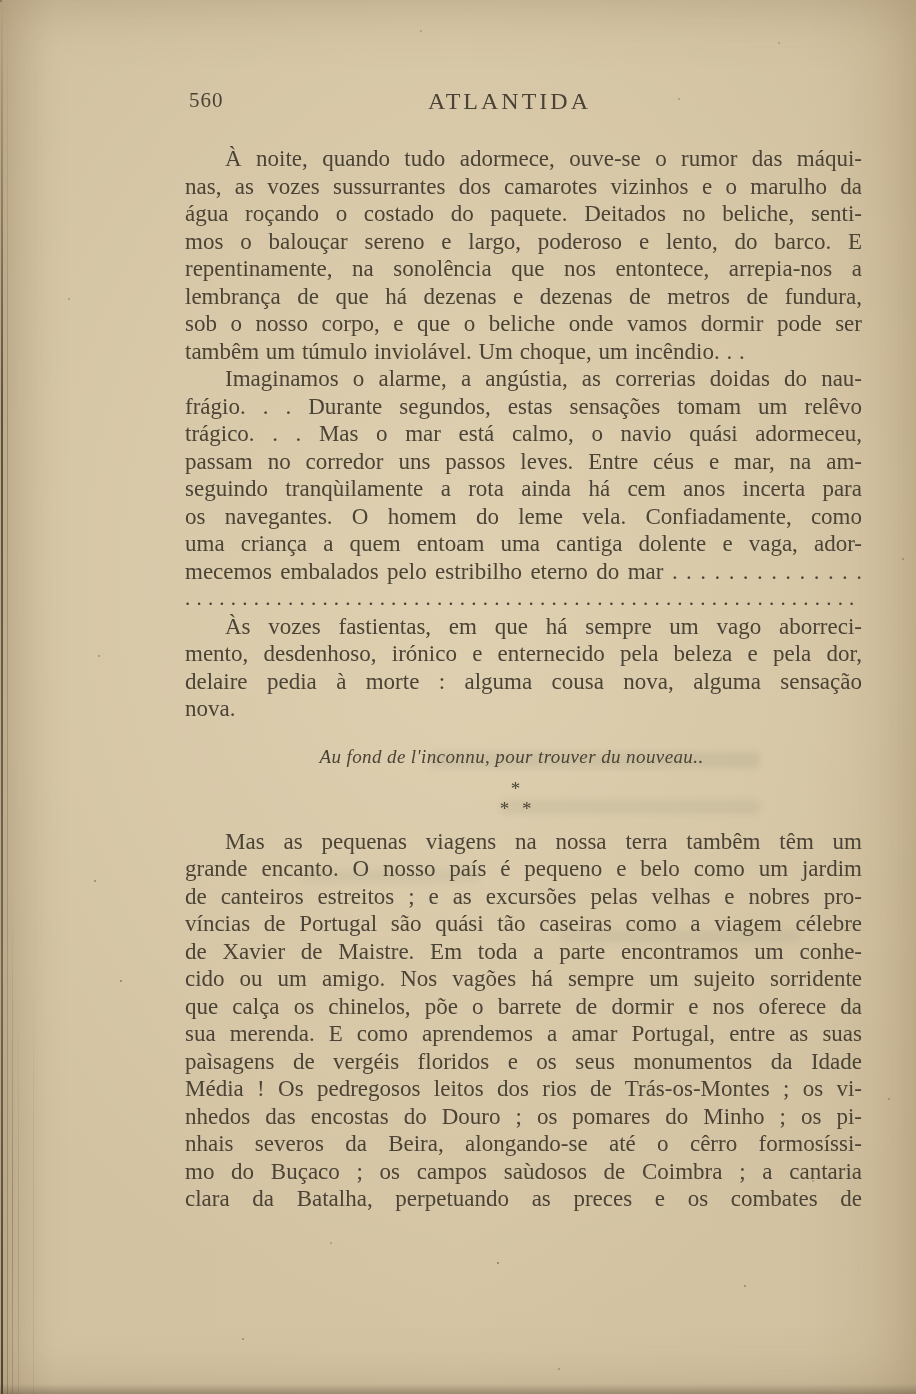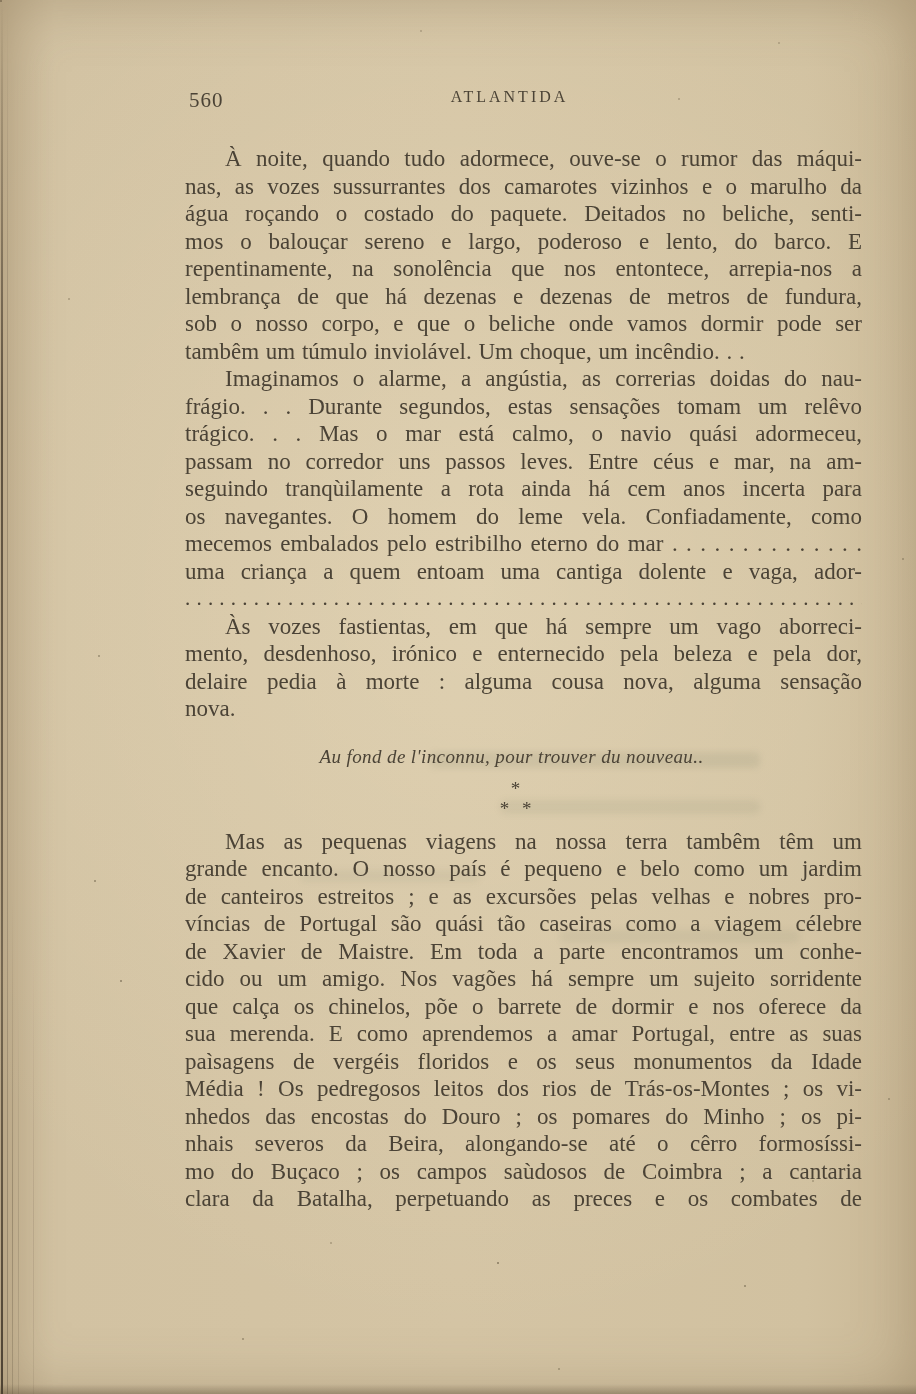--- a/index.html
+++ b/index.html
@@ -47,21 +47,21 @@
       242px 1338px 0 0 rgba(82,70,50,0.45),
       558px 1368px 0 0 rgba(82,70,50,0.4),
       330px 1242px 0 0 rgba(82,70,50,0.35),
       68px 298px 0 0 rgba(82,70,50,0.35),
       902px 558px 0 0 rgba(82,70,50,0.4),
       812px 1180px 0 0 rgba(82,70,50,0.35);}
   
   .column{position:absolute;left:185px;top:88px;width:677px;}
   .header{position:relative;height:57px;}
   .pagenum{position:absolute;left:4px;top:0;font-size:21px;letter-spacing:1px;}
-  .journal{text-align:center;font-size:16px;letter-spacing:3px;transform:translateX(-14px);}
+  .journal{text-align:center;font-size:24px;letter-spacing:3px;transform:translateX(-14px);}
   .line{font-size:23px;line-height:27.5px;height:27.5px;white-space:normal;word-spacing:1px;}
   .j{text-align:justify;text-align-last:justify;}
   .first{text-indent:40px;}
   .dots-row{letter-spacing:6.2px;overflow:hidden;white-space:nowrap;font-size:21px;}
   .quote{margin-top:23px;height:27px;text-align:center;font-style:italic;font-size:19px;letter-spacing:0.4px;transform:translateX(-12px);}
   .asterism{text-align:center;font-size:19px;margin-top:6px;margin-bottom:9px;transform:translateX(-8px);}
   .asterism .row{line-height:20px;height:20px;word-spacing:8px;}
 </style>
 </head>
 <body>
@@ -98,22 +98,22 @@
       <div class="line">tambêm um túmulo inviolável. Um choque, um incêndio. . .</div>
     </div>
 
     <div>
       <div class="line j first">Imaginamos o alarme, a angústia, as correrias doidas do nau-</div>
       <div class="line j">frágio. . . Durante segundos, estas sensações tomam um relêvo</div>
       <div class="line j">trágico. . . Mas o mar está calmo, o navio quási adormeceu,</div>
       <div class="line j">passam no corredor uns passos leves. Entre céus e mar, na am-</div>
       <div class="line j">seguindo tranqùilamente a rota ainda há cem anos incerta para</div>
       <div class="line j">os navegantes. O homem do leme vela. Confiadamente, como</div>
+      <div class="line j">uma criança a quem entoam uma cantiga dolente e vaga, ador-</div>
       <div class="line j">mecemos embalados pelo estribilho eterno do mar . . . . . . . . . . . . . .</div>
-      <div class="line j">uma criança a quem entoam uma cantiga dolente e vaga, ador-</div>
     </div>
 
     <div class="line dots-row">............................................................</div>
 
     <div>
       <div class="line j first">Às vozes fastientas, em que há sempre um vago aborreci-</div>
       <div class="line j">mento, desdenhoso, irónico e enternecido pela beleza e pela dor,</div>
       <div class="line j">delaire pedia à morte : alguma cousa nova, alguma sensação</div>
       <div class="line">nova.</div>
     </div>

